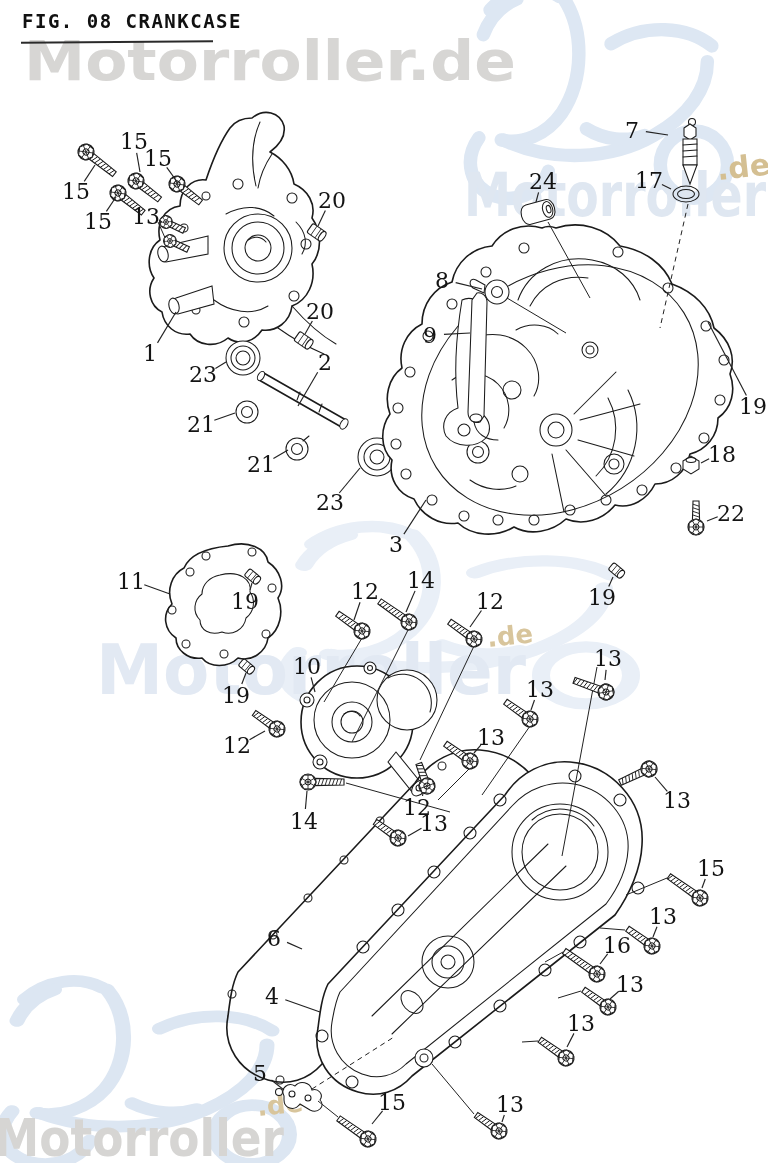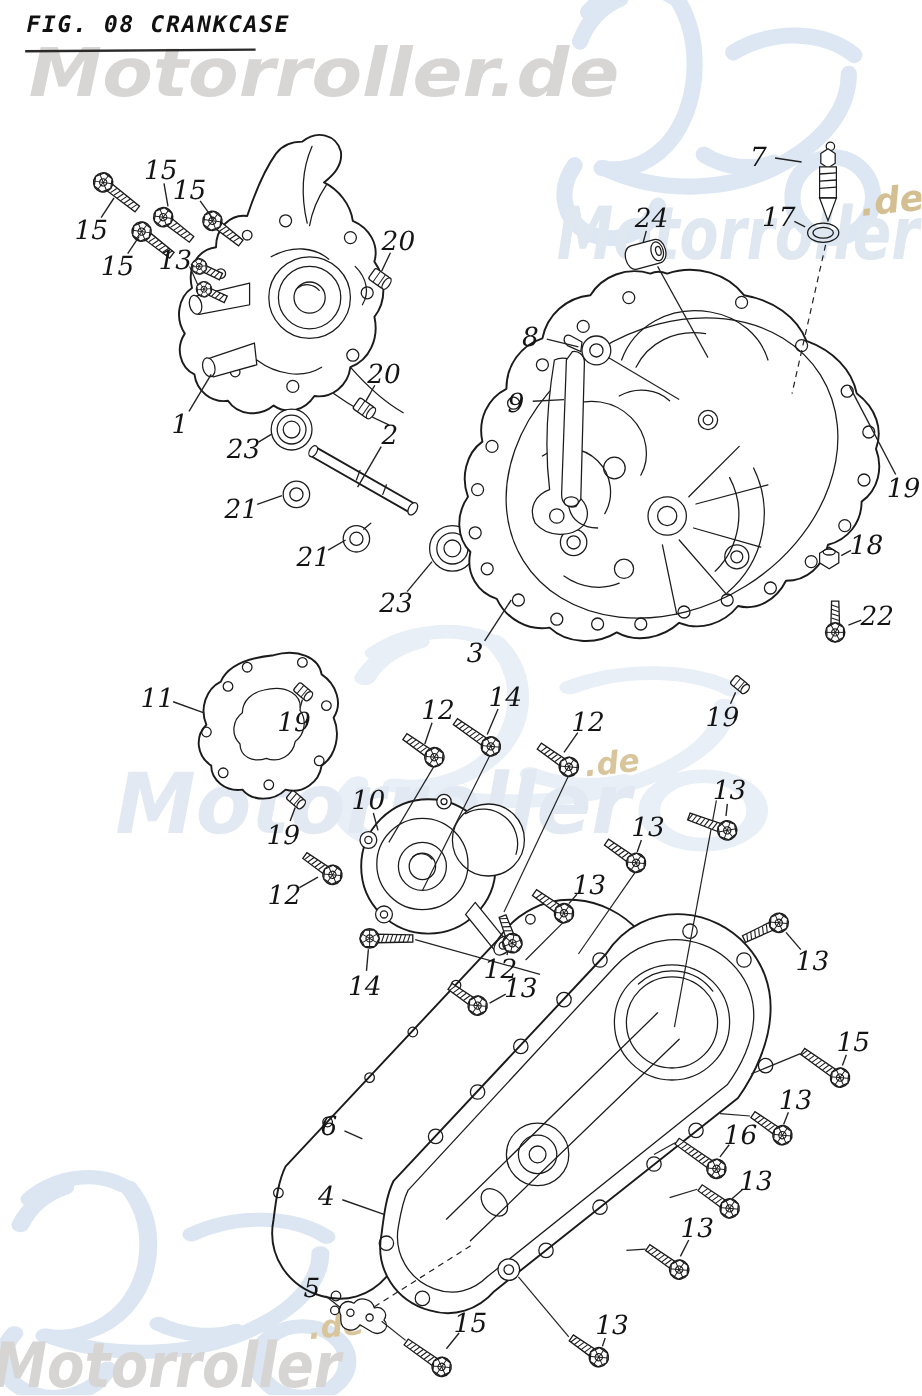--- a/index.html
+++ b/index.html
@@ -1,17 +1,17 @@
 <!DOCTYPE html>
 <html><head>
 <meta charset="utf-8">
 <style>
   html,body{margin:0;padding:0;background:#fff;}
   .page{position:relative;width:768px;height:1163px;background:#ffffff;overflow:hidden;
-        font-family:"Liberation Sans",sans-serif;font-style:italic;}
+        font-family:"Liberation Sans",sans-serif;}
   .title{position:absolute;left:22px;top:10px;font-family:"DejaVu Sans Mono",monospace;
          font-weight:700;font-size:19px;letter-spacing:1.5px;color:#111;white-space:nowrap;}
   .title-underline{position:absolute;left:21px;top:41px;width:192px;height:2px;background:#2a2a2a;
          transform:rotate(-0.4deg);}
   svg{position:absolute;left:0;top:0;}
   .wm-text{font-family:"DejaVu Sans",sans-serif;font-weight:700;}
   .wm-de{font-family:"DejaVu Sans",sans-serif;font-weight:700;}
   .callout{font-family:"DejaVu Serif",serif;font-size:22px;fill:#141414;}
   .art{stroke:#1b1b1b;fill:none;stroke-width:1.6;stroke-linejoin:round;stroke-linecap:round;}
   .art-fill{stroke:#1b1b1b;fill:#ffffff;stroke-width:1.6;stroke-linejoin:round;}

